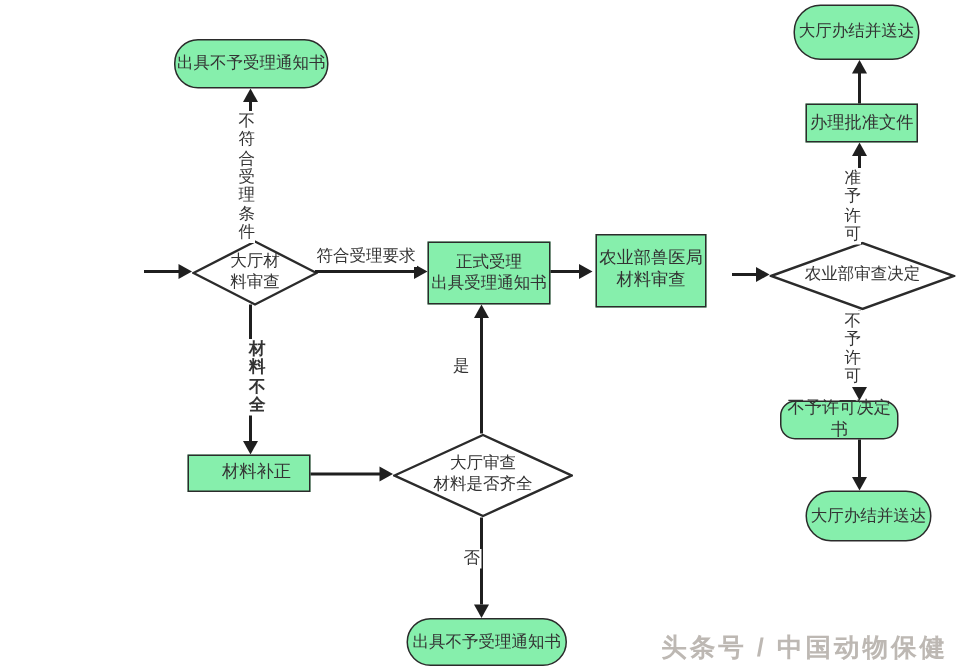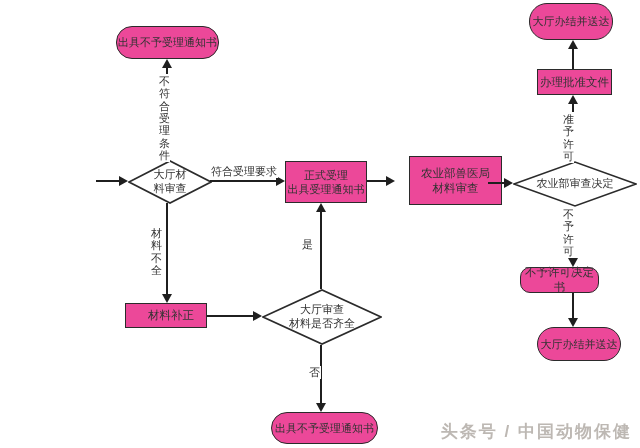--- a/index.html
+++ b/index.html
@@ -9,21 +9,21 @@
     height: 448px;
     background: #ffffff;
     font-family: "Liberation Sans", "DejaVu Sans", sans-serif;
     color: #333333;
     overflow: hidden;
   }
   .node {
     position: absolute;
     box-sizing: border-box;
     border: 1.6px solid #2b2b2b;
-    background: #ec4899;
+    background: #86efac;
     display: flex;
     align-items: center;
     justify-content: center;
     text-align: center;
     font-size: 11.5px;
     line-height: 1.3;
     white-space: pre-line;
     color: #333333;
   }
   .terminator { border-radius: 18px; }
@@ -60,21 +60,21 @@
 <body>
 
 <div id="canvas">
 
 
   <div class="node terminator" style="left:116px; top:26px; width:103px; height:33px; border-radius:16px; font-size:11px;">出具不予受理通知书</div>
 
   <div class="node" style="left:285px; top:161px; width:82px; height:42px; font-size:11px;">正式受理
 出具受理通知书</div>
 
-  <div class="node" style="left:409px; top:156px; width:93px; height:49px;">农业部兽医局
+  <div class="node" style="left:397px; top:156px; width:74px; height:49px;font-family:Liberation Mono, monospace;">农业部兽医局
 材料审查</div>
 
   <div class="node" style="left:537px; top:69px; width:75px; height:26px;text-align:center;">办理批准文件</div>
 
   <div class="node terminator" style="left:529px; top:3px; width:84px; height:37px; border-radius:18px; font-size:11px;">大厅办结并送达</div>
 
   <div class="node" style="left:520px; top:267px; width:79px; height:26px;border-radius:10px;">不予许可决定书</div>
 
   <div class="node terminator" style="left:537px; top:327px; width:84px; height:34px; border-radius:17px; font-size:11px;">大厅办结并送达</div>
 
@@ -141,21 +141,21 @@
   <div class="vline" style="left:320px; top:211px; height:78px;"></div>
   <div class="arr u" style="left:316px; top:203px;"></div>
 
   <div class="vline" style="left:320px; top:345px; height:58px;"></div>
   <div class="arr d" style="left:316px; top:403px;"></div>
 
   <div class="elabel vlabel" style="left:156px; top:74px;">不符合受理条件</div>
 
   <div class="elabel" style="left:210px; top:165px;">符合受理要求</div>
 
-  <div class="elabel vlabel" style="left:148px; top:226px;">材料不全</div>
+  <div class="elabel vlabel" style="left:163px; top:226px;font-weight:bold;">材料不全</div>
 
   <div class="elabel vlabel" style="left:560px; top:112px;">准予许可</div>
 
   <div class="elabel vlabel" style="left:560px; top:207px;">不予许可</div>
 
   <div class="elabel" style="left:301px; top:238px;">是</div>
 
   <div class="elabel" style="left:308px; top:366px;">否</div>
 
   <div id="watermark">头条号 / 中国动物保健</div>

